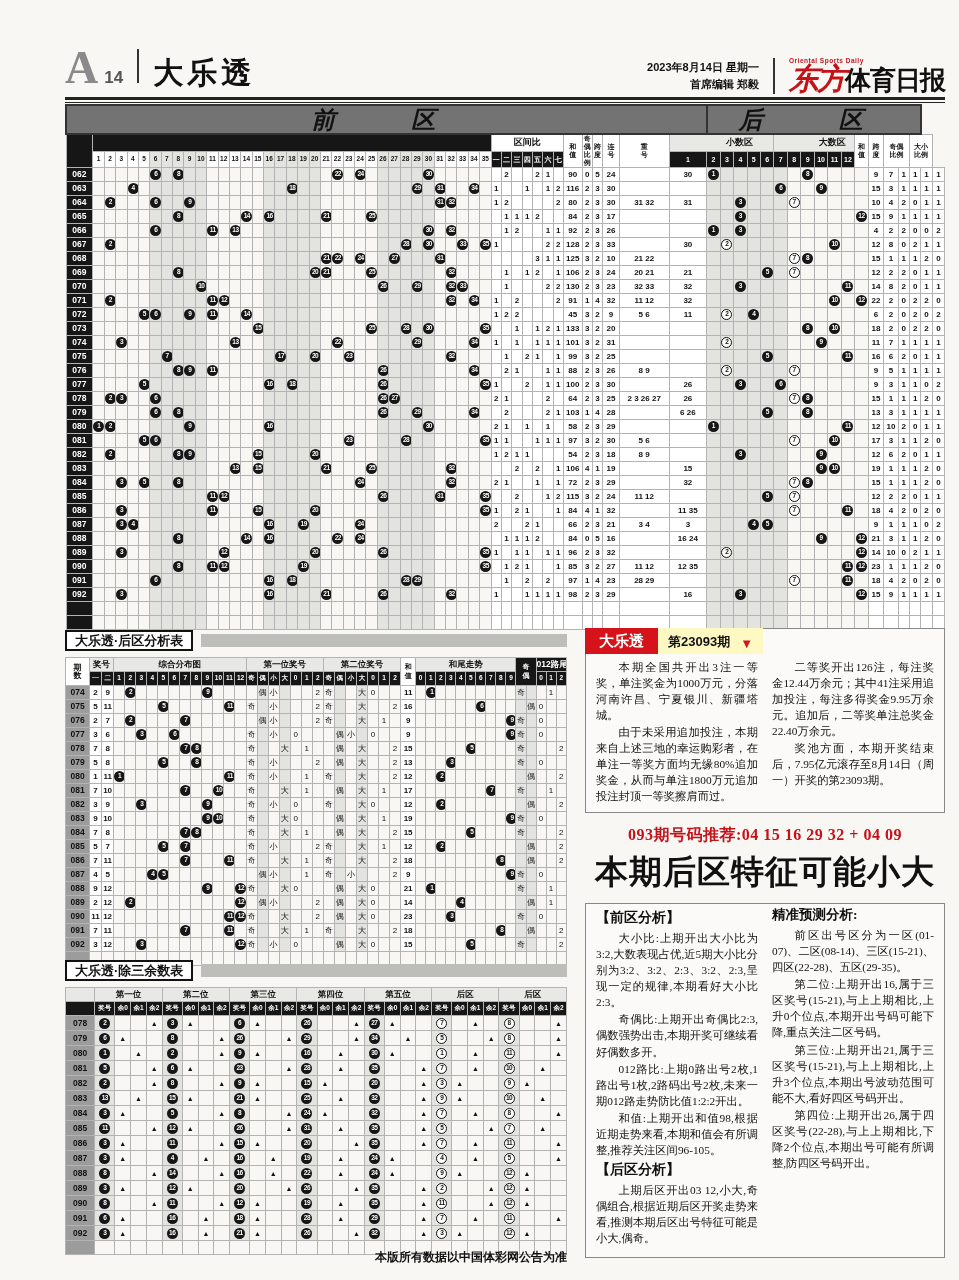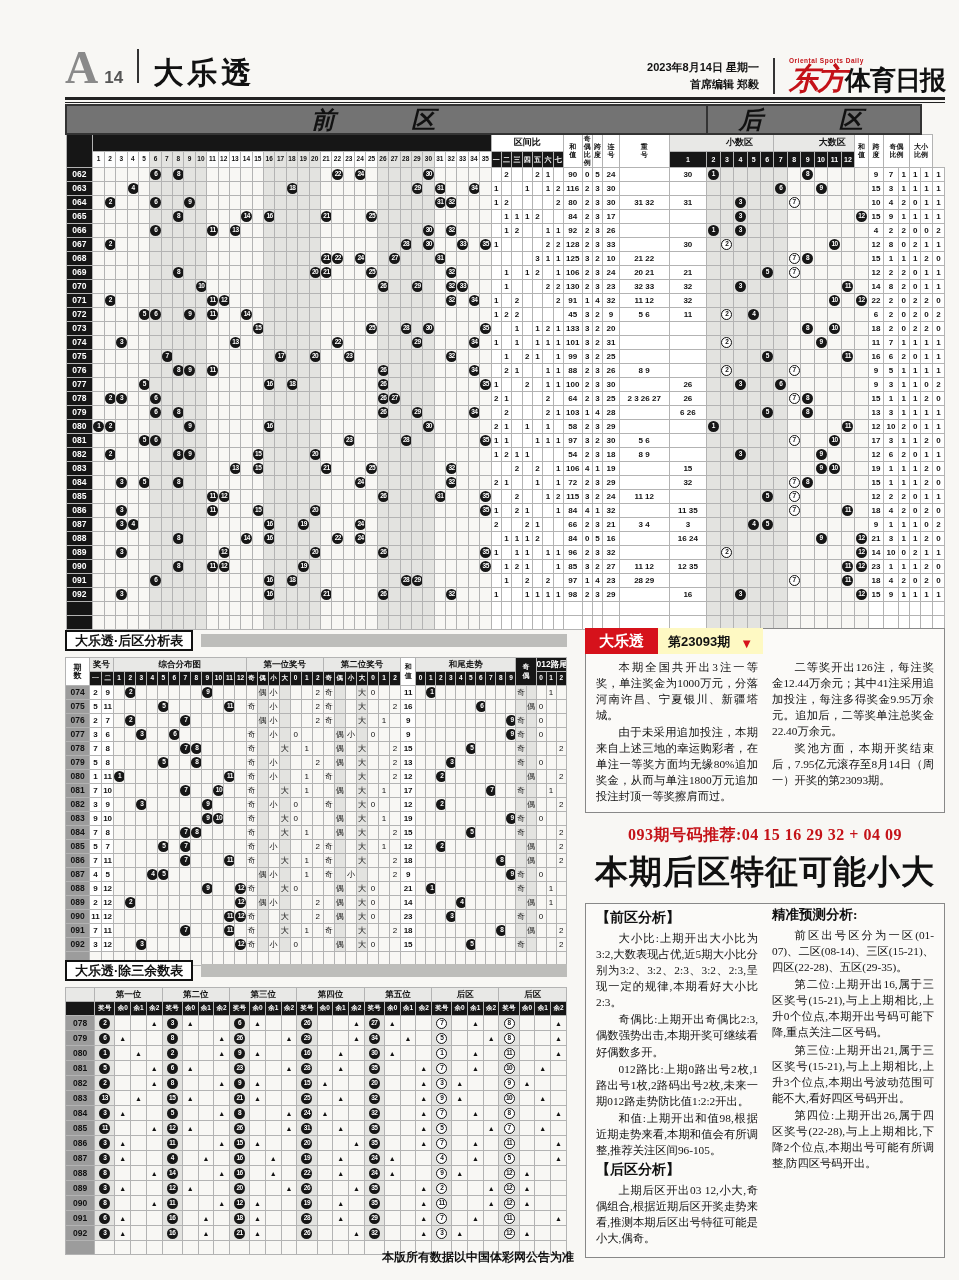--- a/index.html
+++ b/index.html
@@ -59,21 +59,21 @@
   .tab-issue{background:#fef9c3;color:#111;font-weight:bold;font-size:13px;padding:3px 10px;display:flex;align-items:flex-end;gap:10px;}
   .tab-tri{color:#d6121b;font-size:13px;}
   .cols2{columns:2;column-gap:14px;}
   .art p{margin:0 0 1px;text-indent:2em;font-size:11.3px;line-height:1.42;font-family:"Liberation Serif",serif;text-align:justify;}
   .rec{color:#c41218;font-weight:bold;font-size:16px;font-family:"Liberation Serif",serif;letter-spacing:.5px;margin:12px 0 4px;text-align:center;}
   .headline{font-size:33px;font-weight:bold;text-align:center;font-family:"Liberation Serif",serif;letter-spacing:1px;margin:2px 0 8px;}
   .bracket-head{font-weight:bold;font-size:14px;font-family:"Liberation Serif",serif;margin:3px 0;}
   .pred-head{font-weight:bold;font-size:13.5px;font-family:"Liberation Serif",serif;margin:0 0 3px;}
   .col-break{break-before:column;}
   .box2{border:1px solid #888;padding:2px 10px 10px;background:#fbfaf8;margin-top:8px;}
-  .foot{left:72px;top:1249px;width:502px;text-align:right;font-size:12px;font-weight:bold;}
+  .foot{left:65px;top:1249px;width:502px;text-align:right;font-size:12px;font-weight:bold;}
 </style>
 </head>
 <body>
 
 <div class="abs mast">
   <div class="mast-left">
     <span class="pageA">A</span>
     <span class="pageNo">14</span>
     <span class="mast-sep"></span>
     <span class="sec-title">大乐透</span>

